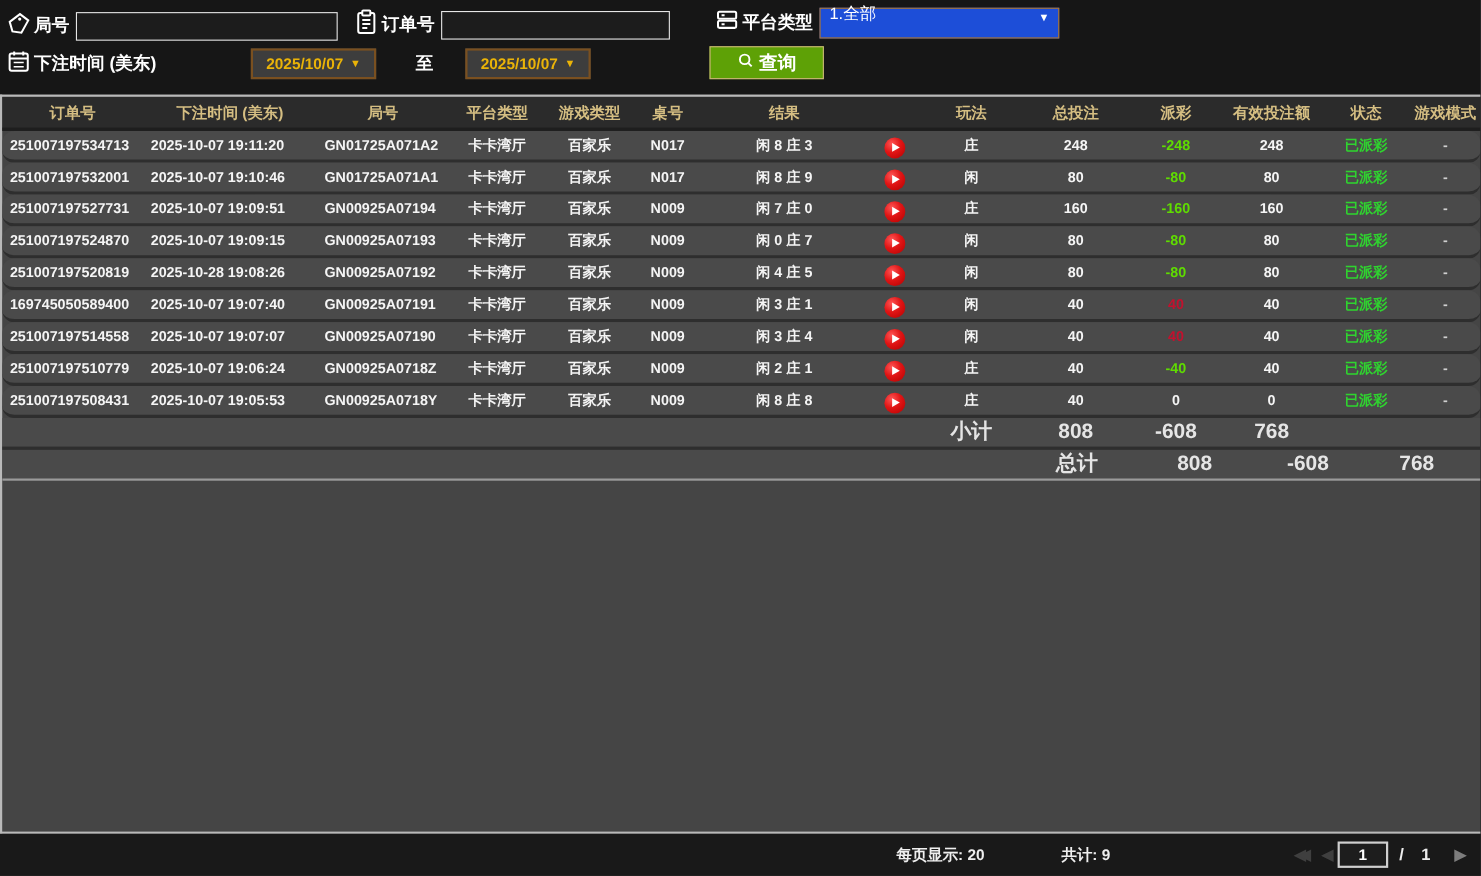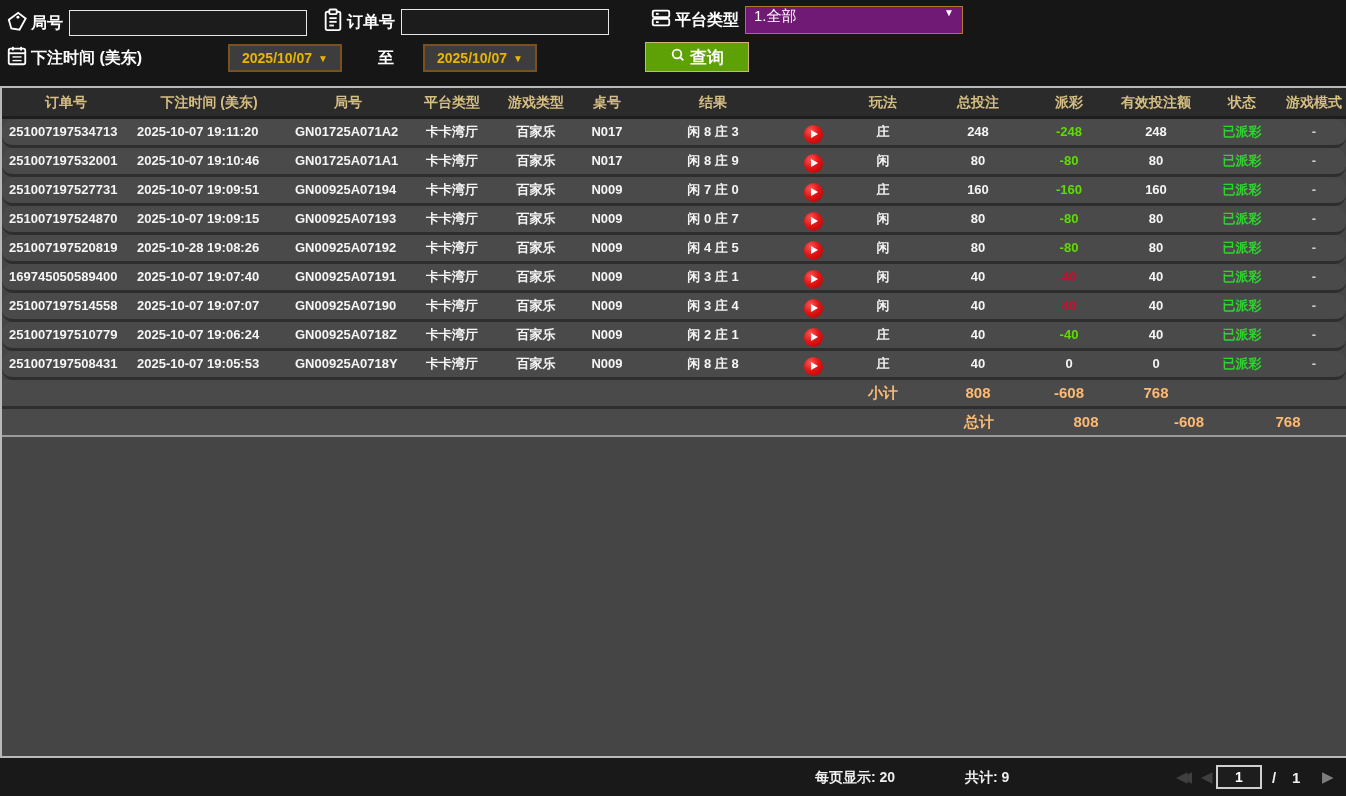--- a/index.html
+++ b/index.html
@@ -15,23 +15,23 @@
 
   
   .filter-label { font-weight:bold; font-size:16px; color:#fff; white-space:nowrap; }
   .icon-svg { display:inline-block; vertical-align:middle; }
   .text-input {
     background:#1c1c1c; border:1px solid #e6e6e6; height:26px;
     color:#fff; font-size:14px; padding:0 6px; outline:none;
     font-family:inherit;
   }
   .plat-select {
-    background:#701a75; border:1px solid #b0772e; height:28px;
-    color:#fff; font-size:15px; display:flex; align-items:flex-start;
-    padding:0 8px; cursor:pointer;
+    background:#1d4ed8; border:1px solid #b0772e; height:28px;
+    color:#fff; font-size:15px; display:flex; align-items:flex-end;
+    padding:12px 8px; cursor:pointer;
   }
   .plat-select .caret { margin-left:auto; font-size:10px; color:#fff; }
   .date-select {
     background:#3d3d3d; border:2px solid #7a5020; height:28px;
     color:#eab308; font-size:14px; font-weight:bold; display:flex;
     align-items:center; justify-content:center; gap:6px; cursor:pointer;
   }
   .date-select .caret { font-size:10px; }
   .query-btn {
     background:#5ea106; border:1px solid #cdb579; height:30px;
@@ -61,21 +61,21 @@
   .data-row { background:#4a4a4a; border-bottom:3px solid #2e2e2e;border-radius:11px; }
   .data-row .cell { height:26px; line-height:26px; font-size:13px; font-weight:bold; color:#f5f5f5; }
   .cell { text-align:center; white-space:nowrap; overflow:hidden; }
   .cell.left { text-align:left; padding-left:7px; }
   .payout-green { color:#5fdc00 !important; }
   .payout-red   { color:#c2112e !important; }
   .payout-white { color:#f5f5f5 !important; }
   .status-green { color:#2fd32f !important; }
   .mode-cell { color:#cfcfcf !important; }
   .sum-row { background:#4a4a4a; border-bottom:3px solid #2e2e2e; }
-  .sum-row .cell { height:26px; line-height:26px; font-size:15px; font-weight:bold; color:#fdba74; }
+  .sum-row .cell { height:26px; line-height:26px; font-size:19px; font-weight:bold; color:#e5e5e5; }
   .sum-row.final { border-bottom:2px solid #9a9a9a;gap:12px; }
   .play-icon {
     display:inline-block; width:19px; height:19px; border-radius:50%;
     background:radial-gradient(circle at 35% 30%, #ff5555 0%, #e01515 45%, #b30000 100%);
     position:relative; vertical-align:middle; cursor:pointer; margin-top:3px;
   }
   .play-icon::after {
     content:""; position:absolute; left:7px; top:5px;
     border-left:7px solid #fff; border-top:4.5px solid transparent; border-bottom:4.5px solid transparent;
   }

